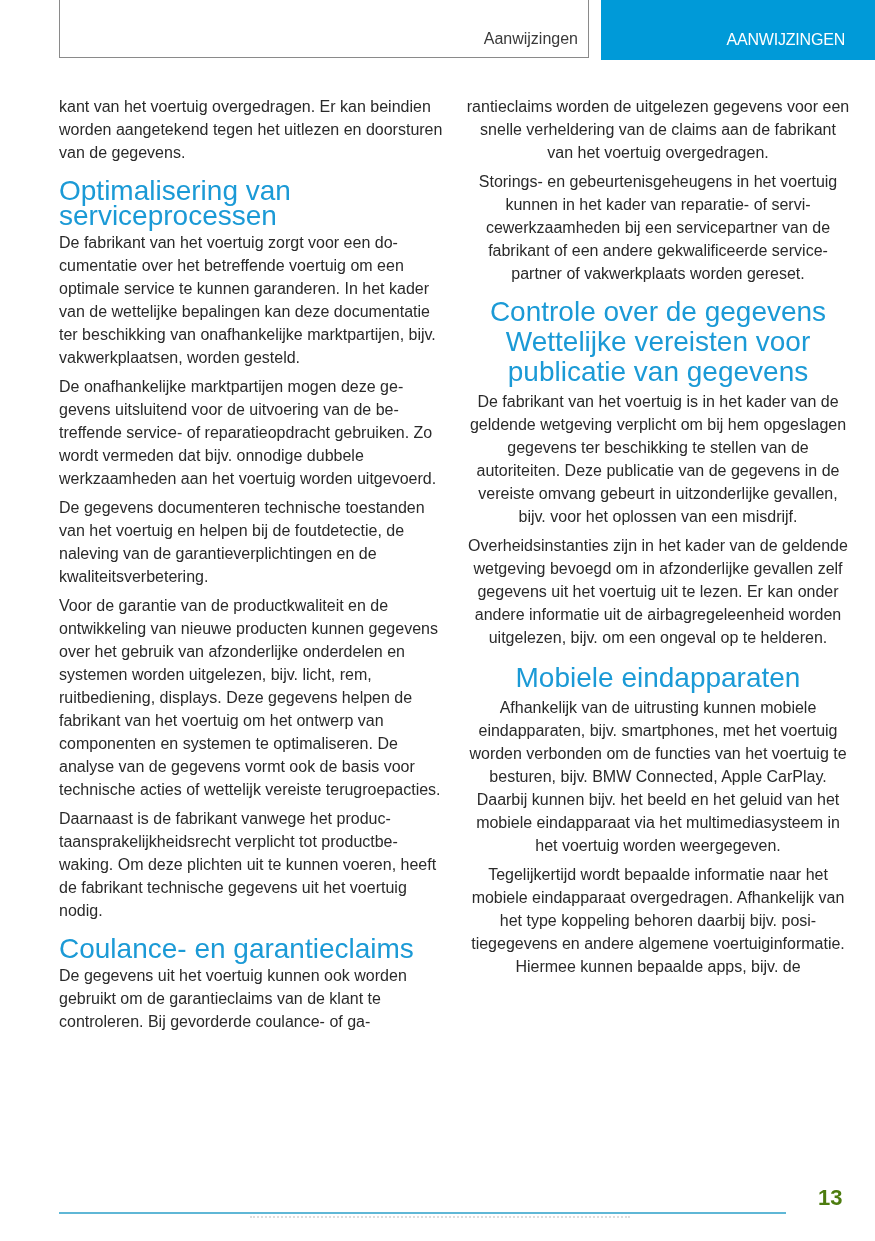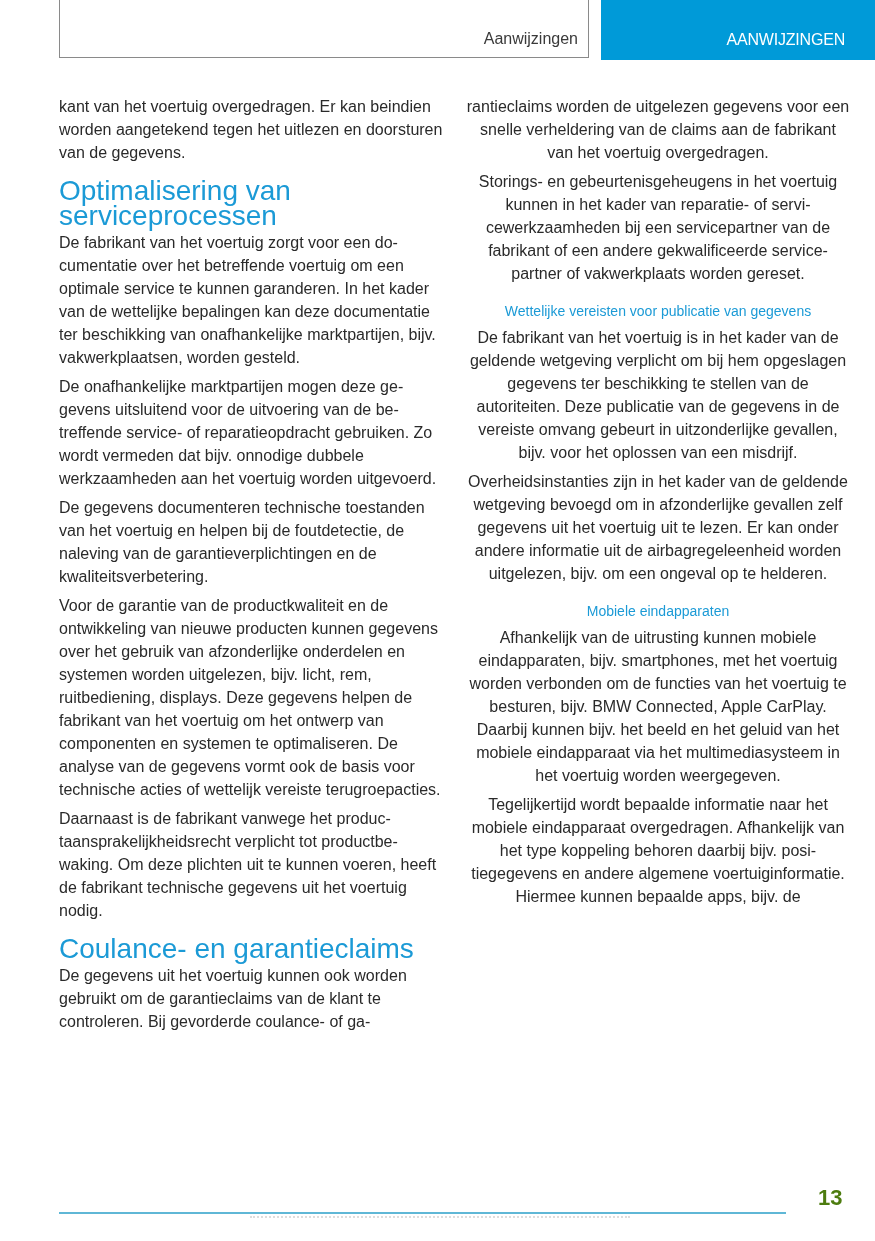--- a/index.html
+++ b/index.html
@@ -20,21 +20,21 @@
   .hdr-tab span {
     position: absolute; right: 30px; bottom: 11px; color: #ffffff; font-size: 16px; letter-spacing: -0.2px;
   }
   .col { position: absolute; top: 95px; font-size: 16px; line-height: 23px; }
   .col.left { left: 59px; width: 384px; }
   .col.right { left: 466px; width: 384px; text-align: center; }
   .col p { margin: 0 0 6px 0; }
   .col h2 {
     color: #1b9ad6; font-weight: normal; font-size: 28px; line-height: 25px; margin: 0 0 3px 0;
   }
-  .col h2.big { font-size: 14px; line-height: 24px; }
+  .col h2.big { font-size: 28px; line-height: 30px; }
   .col p + h2 { margin-top: 14px; }
   .footer-rule {
     position: absolute; left: 59px; top: 1212px; width: 727px; height: 2px; background: #5fb7d6;
   }
   .page-num {
     position: absolute; left: 818px; top: 1185px; font-size: 22px; font-weight: bold; color: #4d7c0f;
   }
   .footer-cut {
     position: absolute; left: 250px; top: 1216px; width: 380px; height: 4px;
     border-top: 2px dotted #cfcfcf; opacity: 0.7;
@@ -58,20 +58,21 @@
   <p>De gegevens documenteren technische toe­standen van het voertuig en helpen bij de foutde­tectie, de naleving van de garantieverplichtingen en de kwaliteitsverbetering.</p>
   <p>Voor de garantie van de productkwaliteit en de ontwikkeling van nieuwe producten kunnen ge­gevens over het gebruik van afzonderlijke onder­delen en systemen worden uitgelezen, bijv. licht, rem, ruitbediening, displays. Deze gegevens hel­pen de fabrikant van het voertuig om het ont­werp van componenten en systemen te optimali­seren. De analyse van de gegevens vormt ook de basis voor technische acties of wettelijk vereiste terugroepacties.</p>
   <p>Daarnaast is de fabrikant vanwege het produc­taansprakelijkheidsrecht verplicht tot productbe­waking. Om deze plichten uit te kunnen voeren, heeft de fabrikant technische gegevens uit het voertuig nodig.</p>
   <h2>Coulance- en garantieclaims</h2>
   <p>De gegevens uit het voertuig kunnen ook wor­den gebruikt om de garantieclaims van de klant te controleren. Bij gevorderde coulance- of ga-</p>
 </div>
 
 <div class="col right">
   <p>rantieclaims worden de uitgelezen gegevens voor een snelle verheldering van de claims aan de fabrikant van het voertuig overgedragen.</p>
   <p>Storings- en gebeurtenisgeheugens in het voer­tuig kunnen in het kader van reparatie- of servi­cewerkzaamheden bij een servicepartner van de fabrikant of een andere gekwalificeerde service­partner of vakwerkplaats worden gereset.</p>
+  <h2>Controle over de gegevens</h2>
   <h2 class="big">Wettelijke vereisten voor publicatie van gegevens</h2>
   <p>De fabrikant van het voertuig is in het kader van de geldende wetgeving verplicht om bij hem op­geslagen gegevens ter beschikking te stellen van de autoriteiten. Deze publicatie van de gegevens in de vereiste omvang gebeurt in uitzonderlijke gevallen, bijv. voor het oplossen van een misdrijf.</p>
   <p>Overheidsinstanties zijn in het kader van de gel­dende wetgeving bevoegd om in afzonderlijke gevallen zelf gegevens uit het voertuig uit te le­zen. Er kan onder andere informatie uit de airba­gregeleenheid worden uitgelezen, bijv. om een ongeval op te helderen.</p>
   <h2 class="big">Mobiele eindapparaten</h2>
   <p>Afhankelijk van de uitrusting kunnen mobiele eindapparaten, bijv. smartphones, met het voer­tuig worden verbonden om de functies van het voertuig te besturen, bijv. BMW Connected, Apple CarPlay. Daarbij kunnen bijv. het beeld en het geluid van het mobiele eindapparaat via het multimediasysteem in het voertuig worden weer­gegeven.</p>
   <p>Tegelijkertijd wordt bepaalde informatie naar het mobiele eindapparaat overgedragen. Afhankelijk van het type koppeling behoren daarbij bijv. posi­tiegegevens en andere algemene voertuiginfor­matie. Hiermee kunnen bepaalde apps, bijv. de</p>
 </div>
 
 <div class="footer-rule"></div>
 <div class="page-num">13</div>

